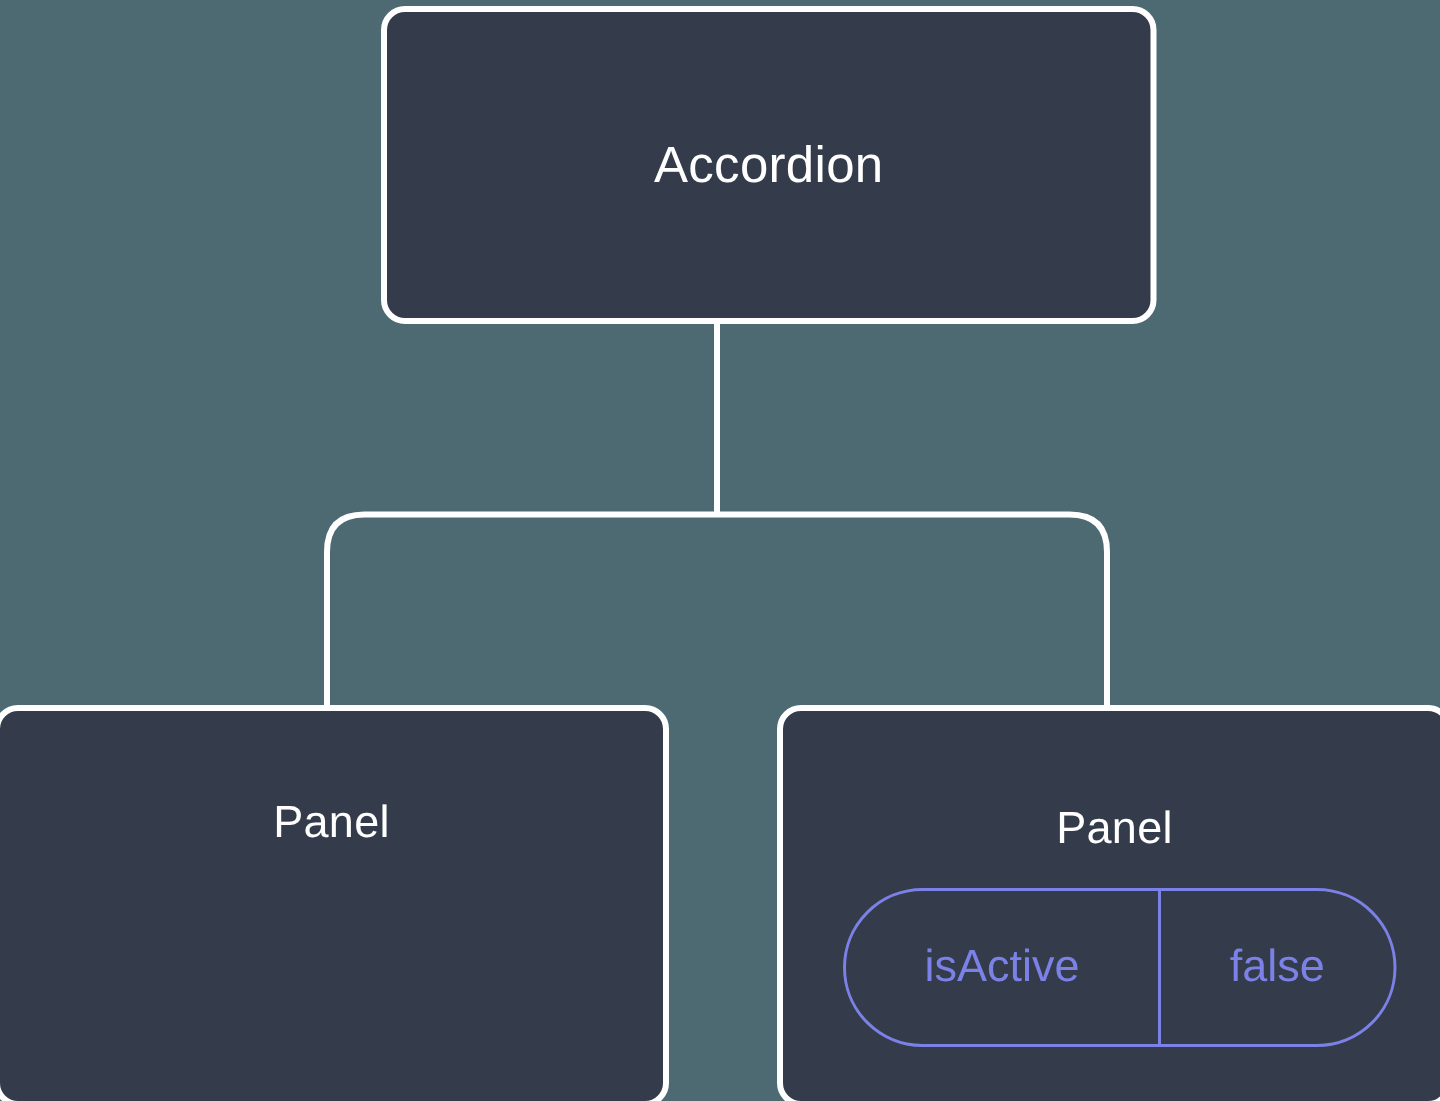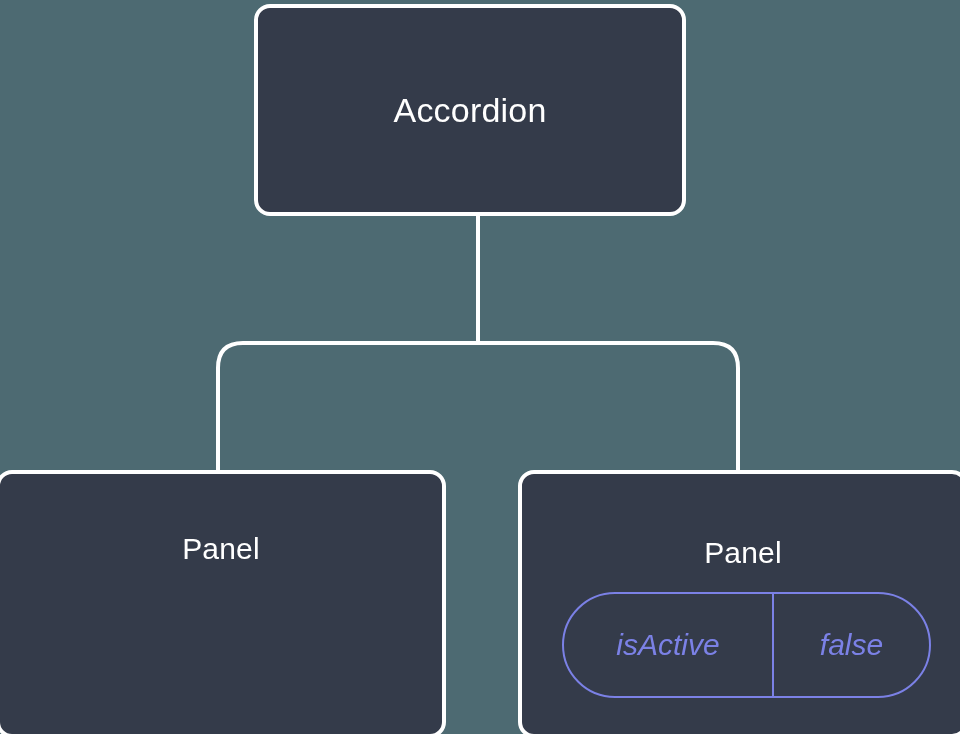--- a/index.html
+++ b/index.html
@@ -40,21 +40,21 @@
     border: 4px solid #ffffff;
     border-radius: 16px;
     box-sizing: border-box;
     display: flex;
     flex-direction: column;
     align-items: center;
   }
   .node-root {
     left: 254px;
     top: 4px;
-    width: 432px;
+    width: 517px;
     height: 212px;
     justify-content: center;
   }
   .node-panel-left {
     left: -4px;
     top: 470px;
     width: 450px;
     height: 268px;
     padding-top: 36px;
   }
@@ -77,21 +77,20 @@
   .node-title.small {
     font-size: 30px;
     margin-top: 24px;
   }
 
   
   .pill-wrap {
     position: absolute;
     display: flex;
     align-items: flex-start;
-    font-style: italic;
   }
   .pill {
     display: flex;
     align-items: stretch;
     box-sizing: border-box;
     border-radius: 999px;
     overflow: hidden;
   }
   .pill-cell {
     display: flex;

